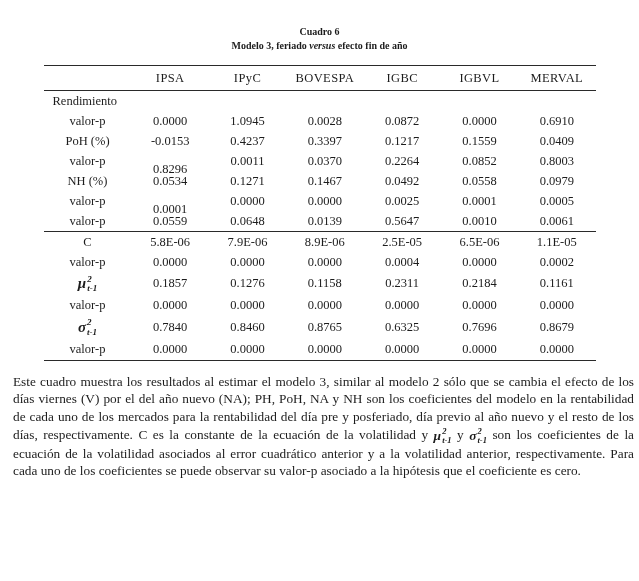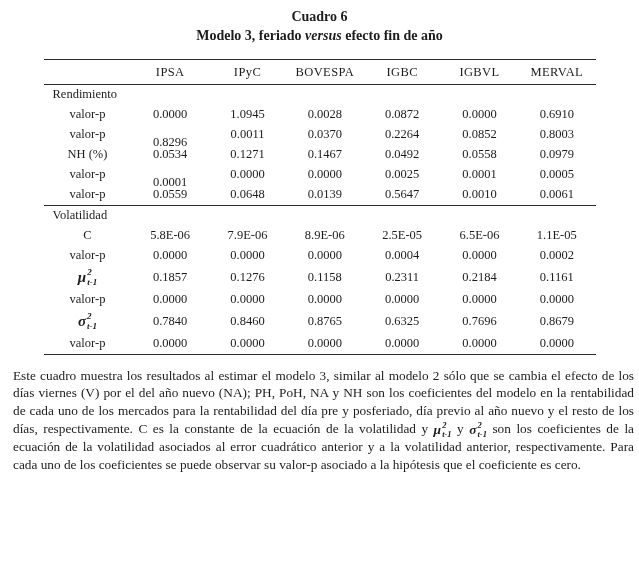--- a/index.html
+++ b/index.html
@@ -7,21 +7,21 @@
   body {
     width: 639px;
     height: 581px;
     background: #ffffff;
     color: #1c1c1c;
     font-family: "Liberation Serif", "DejaVu Serif", serif;
     overflow: hidden;
   }
   .page { padding: 5px 3px 0 3px; }
 
-  .title-block { text-align: center; font-weight: bold; font-size: 14px; line-height: 1.35; margin-top: 3px; }
+  .title-block { text-align: center; font-weight: bold; font-size: 10px; line-height: 1.35; margin-top: 20px; }
   .it { font-style: italic; }
 
   table.results {
     margin: 13px auto 4px auto;
     border-collapse: collapse;
     width: 552px;
     font-size: 12.5px;
     table-layout: fixed;
   }
   thead { border-top: 1.3px solid #2a2a2a; border-bottom: 1.3px solid #2a2a2a; }
@@ -82,20 +82,29 @@
         <tr>
           <td class="row-label">valor-p</td>
           <td class="value">0.0000</td>
           <td class="value">1.0945</td>
           <td class="value">0.0028</td>
           <td class="value">0.0872</td>
           <td class="value">0.0000</td>
           <td class="value">0.6910</td>
         </tr>
         <tr>
+          <td class="row-label">PoH (%)</td>
+          <td class="value">-0.0153</td>
+          <td class="value">0.4237</td>
+          <td class="value">0.3397</td>
+          <td class="value">0.1217</td>
+          <td class="value">0.1559</td>
+          <td class="value">0.0409</td>
+        </tr>
+        <tr>
           <td class="row-label">valor-p</td>
           <td class="value dropped">0.8296</td>
           <td class="value">0.0011</td>
           <td class="value">0.0370</td>
           <td class="value">0.2264</td>
           <td class="value">0.0852</td>
           <td class="value">0.8003</td>
         </tr>
         <tr>
           <td class="row-label">NH (%)</td>
@@ -119,23 +128,20 @@
           <td class="row-label">valor-p</td>
           <td class="value">0.0559</td>
           <td class="value">0.0648</td>
           <td class="value">0.0139</td>
           <td class="value">0.5647</td>
           <td class="value">0.0010</td>
           <td class="value">0.0061</td>
         </tr>
       </tbody>
       <tbody>
-        <tr>
-          <td class="section-label" colspan="7">Volatilidad</td>
-        </tr>
         <tr>
           <td class="row-label">C</td>
           <td class="value">5.8E-06</td>
           <td class="value">7.9E-06</td>
           <td class="value">8.9E-06</td>
           <td class="value">2.5E-05</td>
           <td class="value">6.5E-06</td>
           <td class="value">1.1E-05</td>
         </tr>
         <tr>

